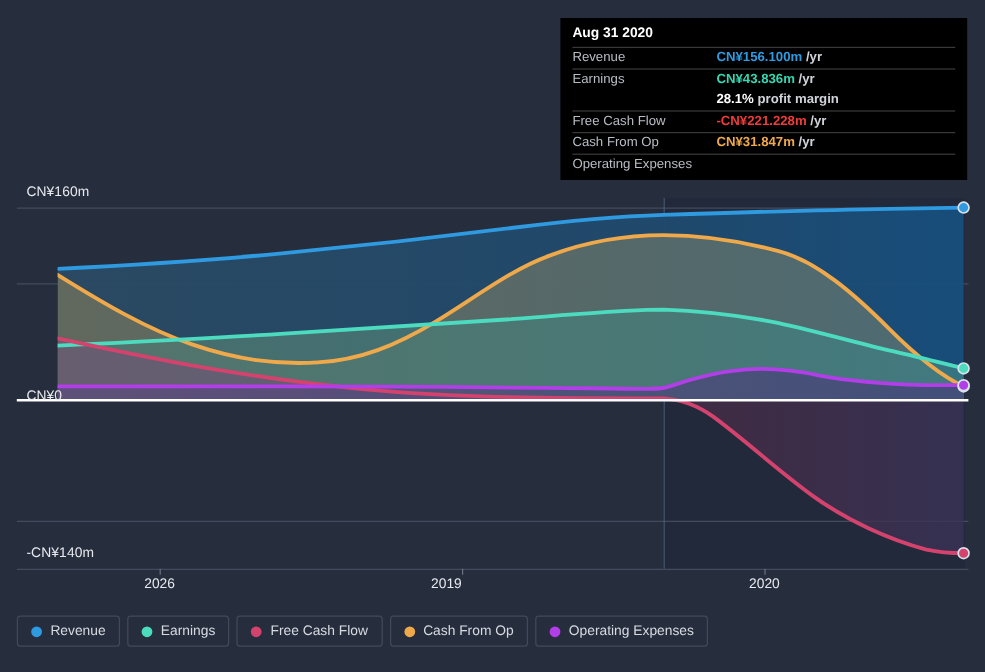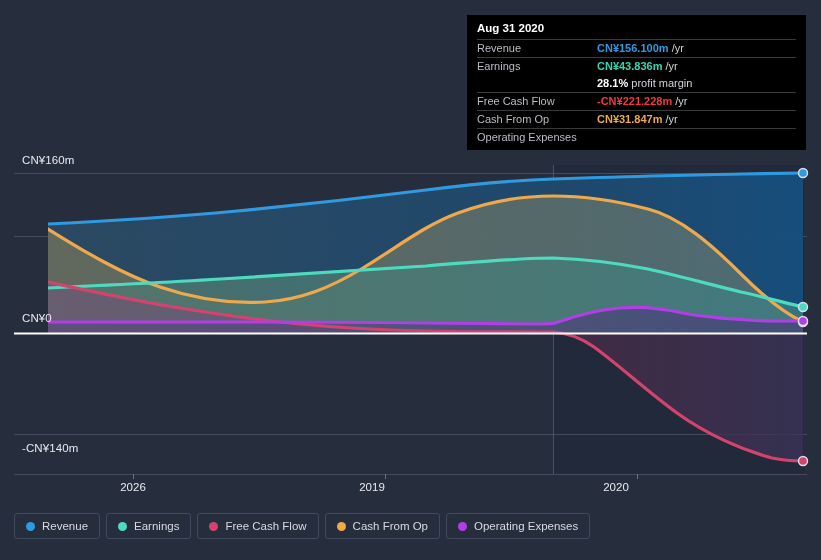--- a/index.html
+++ b/index.html
@@ -24,22 +24,22 @@
   #chart-svg { display: block; }
 
   .axis-label {
     position: absolute;
     color: #e8eaf0;
     font-size: 11.5px;
     letter-spacing: .1px;
     white-space: nowrap;
   }
   #ylabel-top  { left: 22px; top: 154px; }
-  #ylabel-zero { left: 22px; top: 312px; }
-  #ylabel-bot  { left: 22px; top: 442px; }
+  #ylabel-zero { left: 22px; top: 324px; }
+  #ylabel-bot  { left: 22px; top: 455px; }
 
   .xtick-label {
     position: absolute;
     top: 481px;
     color: #e8eaf0;
     font-size: 11.5px;
     transform: translateX(-50%);
     white-space: nowrap;
   }
 
@@ -70,21 +70,21 @@
   .tt-key {
     width: 120px;
     color: #b9bcc4;
     white-space: nowrap;
   }
   .tt-val {
     flex: 1;
     white-space: nowrap;
   }
   .tt-num { font-weight: bold; text-align: right; }
-  .tt-unit { color: #cfd2d8; font-weight: normal; }
+  .tt-unit { color: #cfd2d8; font-weight: bold; }
   .tt-row.sub { border-top: none; }
   .tt-row.sub .tt-key { width: 120px; }
 
   
   #legend {
     position: absolute;
     left: 14px; top: 513px;
     display: flex;
     gap: 6px;
   }
@@ -235,21 +235,21 @@
         <circle cx="803" cy="461" r="4.5" fill="#d3436e" stroke="#d9e2ea" stroke-width="1.4"></circle>
       </g>
     </svg>
 
     <div class="axis-label" id="ylabel-top">CN¥160m</div>
     <div class="axis-label" id="ylabel-zero">CN¥0</div>
     <div class="axis-label" id="ylabel-bot">-CN¥140m</div>
 
     <div class="xtick-label" style="left:133px">2026</div>
     <div class="xtick-label" style="left:372px">2019</div>
-    <div class="xtick-label" style="left:616px">2020</div>
+    <div class="xtick-label" style="left:637px">2020</div>
   </div>
 
   <div id="tooltip">
     <div id="tooltip-date">Aug 31 2020</div>
 
     <div class="tt-row">
       <span class="tt-key">Revenue</span>
       <span class="tt-val"><span class="tt-num" style="color:#2f9ae0">CN¥156.100m</span> <span class="tt-unit">/yr</span></span>
     </div>
 

